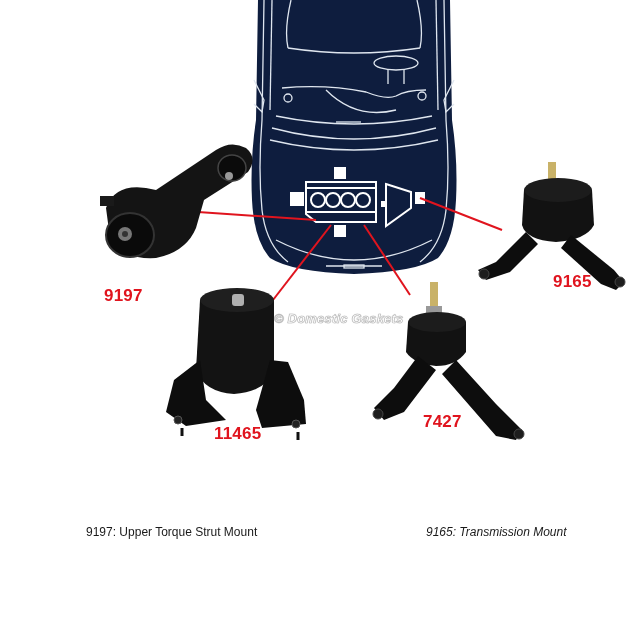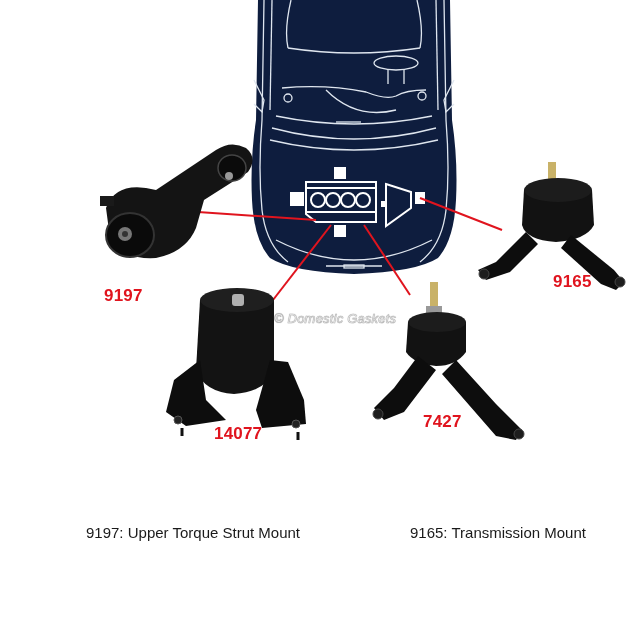--- a/index.html
+++ b/index.html
@@ -1,21 +1,21 @@
 <!DOCTYPE html>
 <html><head>
 <meta charset="utf-8">
 <style>
   html,body{margin:0;padding:0;background:#fff;}
   body{width:640px;height:640px;position:relative;overflow:hidden;font-family:"Liberation Sans","DejaVu Sans",sans-serif;}
   .canvas{position:absolute;left:0;top:0;width:640px;height:640px;margin-left:26px;}
   .part-label{position:absolute;color:#e0141e;font-weight:bold;font-size:17px;letter-spacing:0.2px;}
-  .watermark{position:absolute;left:248px;top:311px;font-size:13px;font-style:italic;font-weight:normal;color:#ffffff;
+  .watermark{position:absolute;left:248px;top:311px;font-size:13px;font-style:italic;font-weight:bold;color:#ffffff;
     -webkit-text-stroke:0.6px #b9b9b9;text-shadow:0 0 1px #9a9a9a;letter-spacing:0.2px;text-align:right;}
-  .legend{position:absolute;font-size:15px;color:#1a1a1a;font-weight:500;line-height:21px;}
+  .legend{position:absolute;font-size:12px;color:#1a1a1a;font-weight:500;line-height:21px;}
   .legend div{white-space:nowrap;}
 </style>
 </head>
 <body>
 
 <div class="canvas">
   <svg width="640" height="640" viewBox="0 0 640 640" xmlns="http://www.w3.org/2000/svg" style="position:absolute;left:0;top:0;">
 
     <g>
       <path d="M232 0 L424 0 L426 120 Q432 160 430 200 Q428 240 412 258 Q390 272 328 274 Q266 272 244 258 Q228 240 226 200 Q224 160 230 120 Z" fill="#0e1d3e"></path>
@@ -112,25 +112,25 @@
       <path d="M382 322 Q408 308 440 322 L440 352 Q430 366 410 366 Q388 364 380 352 Z" fill="#121212"></path>
       <ellipse cx="411" cy="322" rx="29" ry="10" fill="#1c1c1c"></ellipse>
       <path d="M392 356 L368 388 L348 408 L358 420 L378 412 L410 370 Z" fill="#0d0d0d"></path>
       <path d="M430 360 L470 404 L496 430 L490 440 L470 436 L416 374 Z" fill="#0d0d0d"></path>
       <circle cx="352" cy="414" r="5" fill="#1d1d1d" stroke="#444"></circle>
       <circle cx="493" cy="434" r="5" fill="#1d1d1d" stroke="#444"></circle>
     </g>
   </svg>
 
   <div class="part-label" style="left:78px;top:286px;">9197</div>
-  <div class="part-label" style="left:188px;top:424px;">14077</div>
+  <div class="part-label" style="left:188px;top:424px;">11465</div>
   <div class="part-label" style="left:397px;top:412px;">7427</div>
   <div class="part-label" style="left:527px;top:272px;">9165</div>
 
   <div class="watermark">© Domestic Gaskets</div>
 
   <div class="legend" style="left:60px;top:522px;">
     <div>9197: Upper Torque Strut Mount</div>
   </div>
-  <div class="legend" style="left:384px;top:522px;">
+  <div class="legend" style="left:400px;top:522px;font-style:italic;">
     <div>9165: Transmission Mount</div>
   </div>
 </div>
 
 </body></html>

